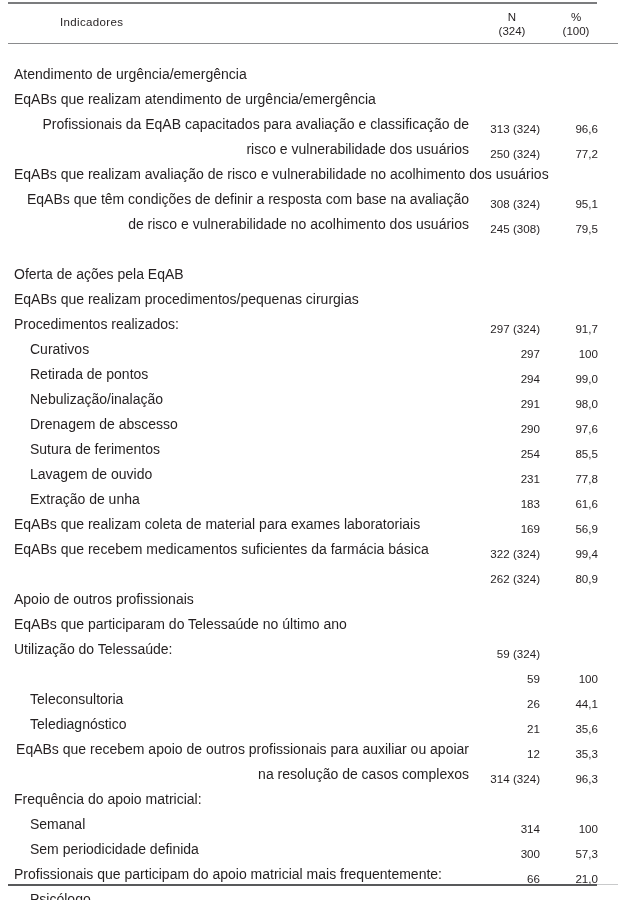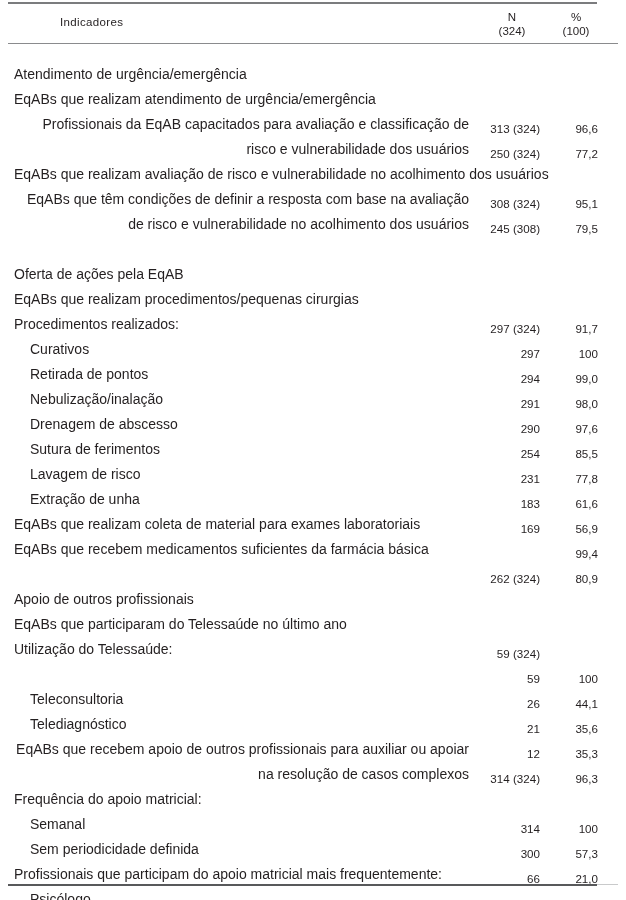--- a/index.html
+++ b/index.html
@@ -206,31 +206,32 @@
         <div class="label">Drenagem de abscesso</div>
         <div class="col-n">254</div>
         <div class="col-p">85,5</div>
       </div>
       <div class="row level-1">
         <div class="label">Sutura de ferimentos</div>
         <div class="col-n">231</div>
         <div class="col-p">77,8</div>
       </div>
       <div class="row level-1">
-        <div class="label">Lavagem de risco</div>
+        <div class="label">Lavagem de ouvido</div>
         <div class="col-n">183</div>
         <div class="col-p">61,6</div>
       </div>
       <div class="row level-1">
         <div class="label">Extração de unha</div>
         <div class="col-n">169</div>
         <div class="col-p">56,9</div>
       </div>
       <div class="row level-0">
         <div class="label">EqABs que realizam coleta de material para exames laboratoriais</div>
+        <div class="col-n">322 (324)</div>
         <div class="col-p">99,4</div>
       </div>
       <div class="row level-0">
         <div class="label">EqABs que recebem medicamentos suficientes da farmácia básica</div>
         <div class="col-n">262 (324)</div>
         <div class="col-p">80,9</div>
       </div>
       <div class="row spacer"></div>
       <div class="row section level-0">
         <div class="label">Apoio de outros profissionais</div>

